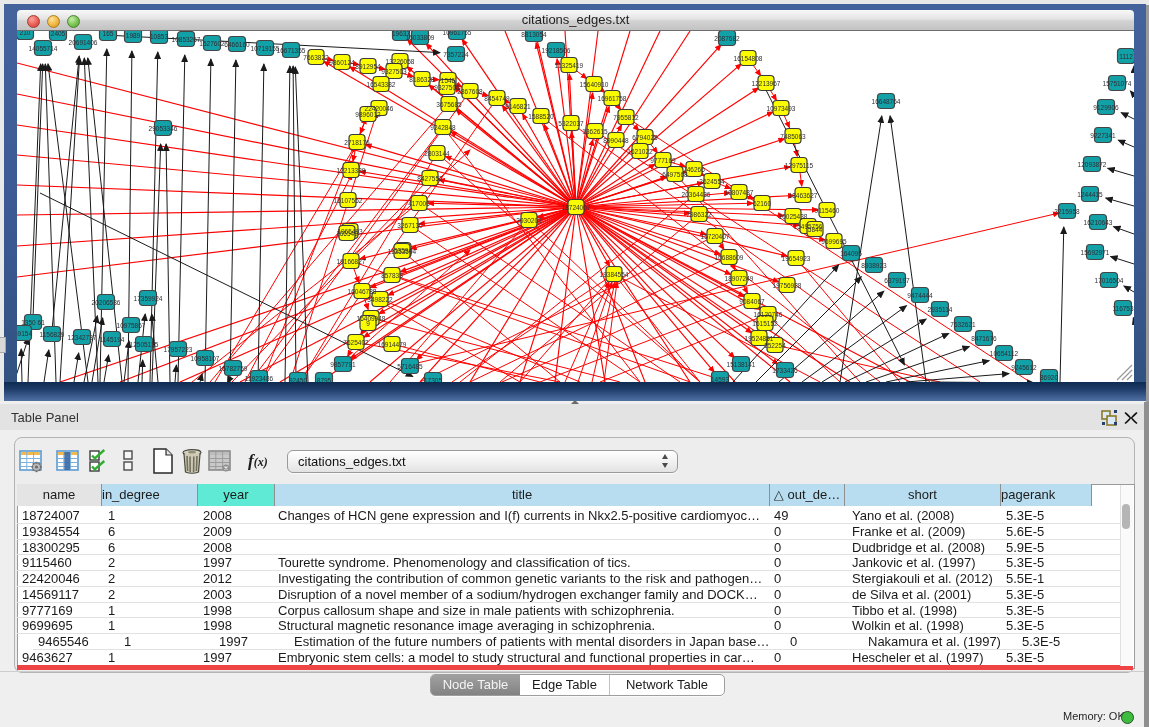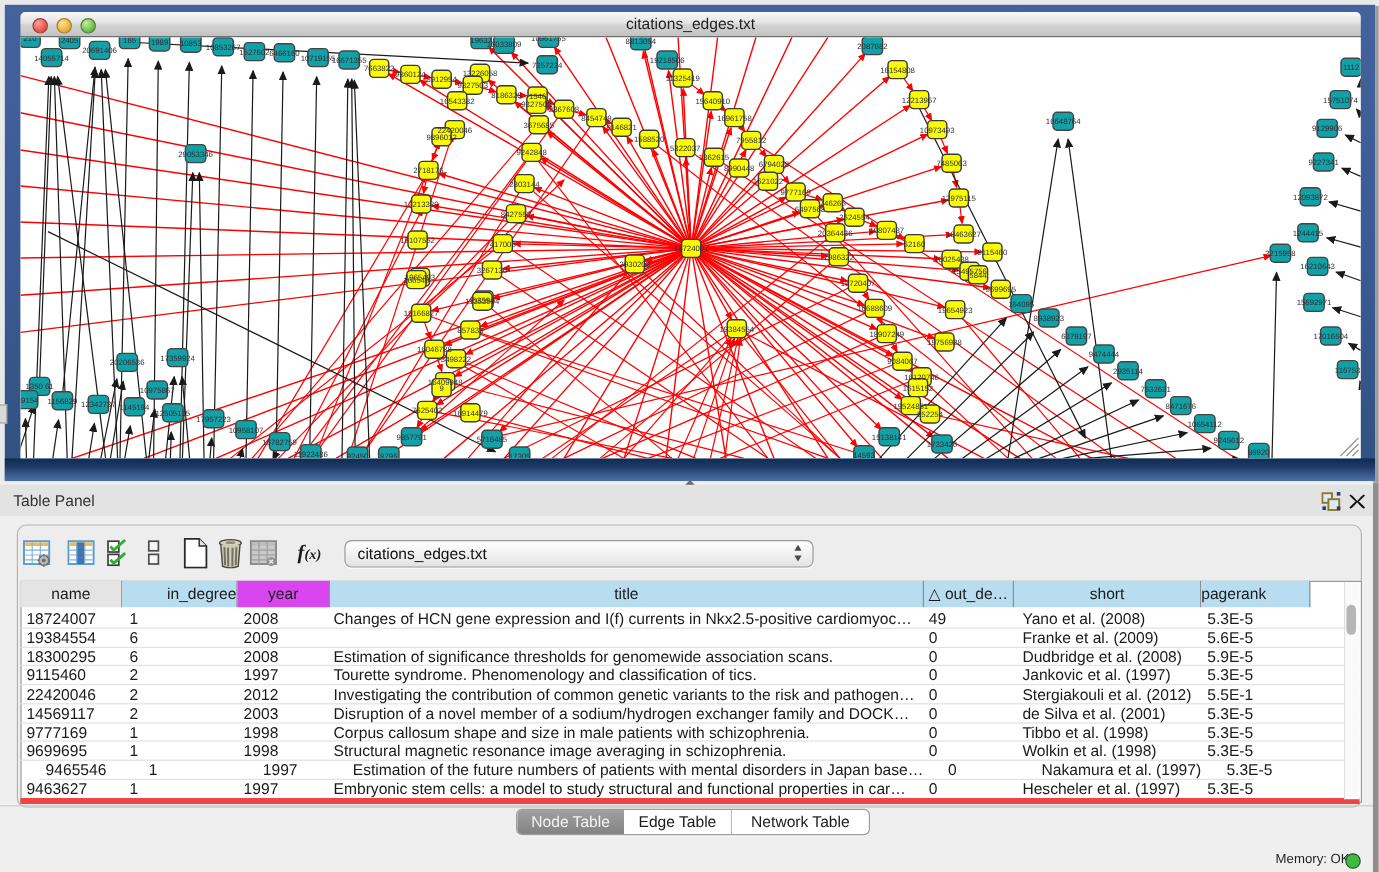--- a/index.html
+++ b/index.html
@@ -651,22 +651,22 @@
 
 <div class="abs" style="left:287px;top:450px;width:389px;height:21px;border:1px solid #9a9a9a;border-radius:6px;background:linear-gradient(180deg,#ffffff,#ececec 70%,#e2e2e2);box-shadow:0 1px 1px rgba(255,255,255,.8)">
   <div class="abs" style="left:10px;top:0;line-height:21px;font-size:13px;color:#111">citations_edges.txt</div>
   <div class="abs" style="left:374px;top:3px;width:0;height:0;border-left:3.5px solid transparent;border-right:3.5px solid transparent;border-bottom:5px solid #4a4a4a"></div>
   <div class="abs" style="left:374px;top:12px;width:0;height:0;border-left:3.5px solid transparent;border-right:3.5px solid transparent;border-top:5px solid #4a4a4a"></div>
 </div>
 
 <div class="abs" style="left:17px;top:484px;width:1116px;height:183px;background:#ffffff;border:1px solid #9a9a9a"></div>
 <div class="abs" style="font-size:13px;color:#1c1c1c">
 <div style="position:absolute;left:17px;top:484px;width:85px;height:22px;background:#e4e4e4;border-right:1px solid #8f8f8f;box-sizing:border-box;text-align:center;line-height:22px;overflow:hidden;white-space:nowrap">name</div>
-<div style="position:absolute;left:102px;top:484px;width:96px;height:22px;background:#b8ddf0;border-right:1px solid #8f8f8f;box-sizing:border-box;text-align:right;line-height:22px;overflow:hidden;white-space:nowrap">in_degree</div>
-<div style="position:absolute;left:198px;top:484px;width:77px;height:22px;background:#d946ef;border-right:1px solid #8f8f8f;box-sizing:border-box;text-align:center;line-height:22px;overflow:hidden;white-space:nowrap">year</div>
+<div style="position:absolute;left:102px;top:484px;width:96px;height:22px;background:#b8ddf0;border-right:1px solid #8f8f8f;box-sizing:border-box;text-align:left;line-height:22px;overflow:hidden;white-space:nowrap">in_degree</div>
+<div style="position:absolute;left:198px;top:484px;width:77px;height:22px;background:#5eead4;border-right:1px solid #8f8f8f;box-sizing:border-box;text-align:center;line-height:22px;overflow:hidden;white-space:nowrap">year</div>
 <div style="position:absolute;left:275px;top:484px;width:495px;height:22px;background:#b8ddf0;border-right:1px solid #8f8f8f;box-sizing:border-box;text-align:center;line-height:22px;overflow:hidden;white-space:nowrap">title</div>
 <div style="position:absolute;left:770px;top:484px;width:75px;height:22px;background:#b8ddf0;border-right:1px solid #8f8f8f;box-sizing:border-box;text-align:center;line-height:22px;overflow:hidden;white-space:nowrap">△ out_de…</div>
 <div style="position:absolute;left:845px;top:484px;width:156px;height:22px;background:#b8ddf0;border-right:1px solid #8f8f8f;box-sizing:border-box;text-align:center;line-height:22px;overflow:hidden;white-space:nowrap">short</div>
 <div style="position:absolute;left:1001px;top:484px;width:91px;height:22px;background:#b8ddf0;border-right:1px solid #8f8f8f;box-sizing:border-box;text-align:left;line-height:22px;overflow:hidden;white-space:nowrap">pagerank</div>
 </div>
 <div class="abs" style="left:0;top:0;font-size:13px;color:#1a1a1a">
 <div style="position:absolute;left:17px;top:508.0px;width:1116px;height:14.8px;border-bottom:1px solid #e2e2e2">
       <span style="position:absolute;left:5px;top:0;white-space:nowrap">18724007</span>
       <span style="position:absolute;left:91px;top:0;white-space:nowrap">1</span>
       <span style="position:absolute;left:186px;top:0;white-space:nowrap">2008</span>
@@ -680,21 +680,20 @@
       <span style="position:absolute;left:91px;top:0;white-space:nowrap">6</span>
       <span style="position:absolute;left:186px;top:0;white-space:nowrap">2009</span>
       <span style="position:absolute;left:757px;top:0;white-space:nowrap">0</span>
       <span style="position:absolute;left:835px;top:0;white-space:nowrap">Franke et al. (2009)</span>
       <span style="position:absolute;left:989px;top:0;white-space:nowrap">5.6E-5</span>
     </div>
 <div style="position:absolute;left:17px;top:539.5px;width:1116px;height:14.8px;border-bottom:1px solid #e2e2e2">
       <span style="position:absolute;left:5px;top:0;white-space:nowrap">18300295</span>
       <span style="position:absolute;left:91px;top:0;white-space:nowrap">6</span>
       <span style="position:absolute;left:186px;top:0;white-space:nowrap">2008</span>
-      <span style="position:absolute;left:261px;top:0;white-space:nowrap">Estimation of significance thresholds for genomewide association scans.</span>
       <span style="position:absolute;left:757px;top:0;white-space:nowrap">0</span>
       <span style="position:absolute;left:835px;top:0;white-space:nowrap">Dudbridge et al. (2008)</span>
       <span style="position:absolute;left:989px;top:0;white-space:nowrap">5.9E-5</span>
     </div>
 <div style="position:absolute;left:17px;top:555.2px;width:1116px;height:14.8px;border-bottom:1px solid #e2e2e2">
       <span style="position:absolute;left:5px;top:0;white-space:nowrap">9115460</span>
       <span style="position:absolute;left:91px;top:0;white-space:nowrap">2</span>
       <span style="position:absolute;left:186px;top:0;white-space:nowrap">1997</span>
       <span style="position:absolute;left:261px;top:0;white-space:nowrap">Tourette syndrome. Phenomenology and classification of tics.</span>
       <span style="position:absolute;left:757px;top:0;white-space:nowrap">0</span>

